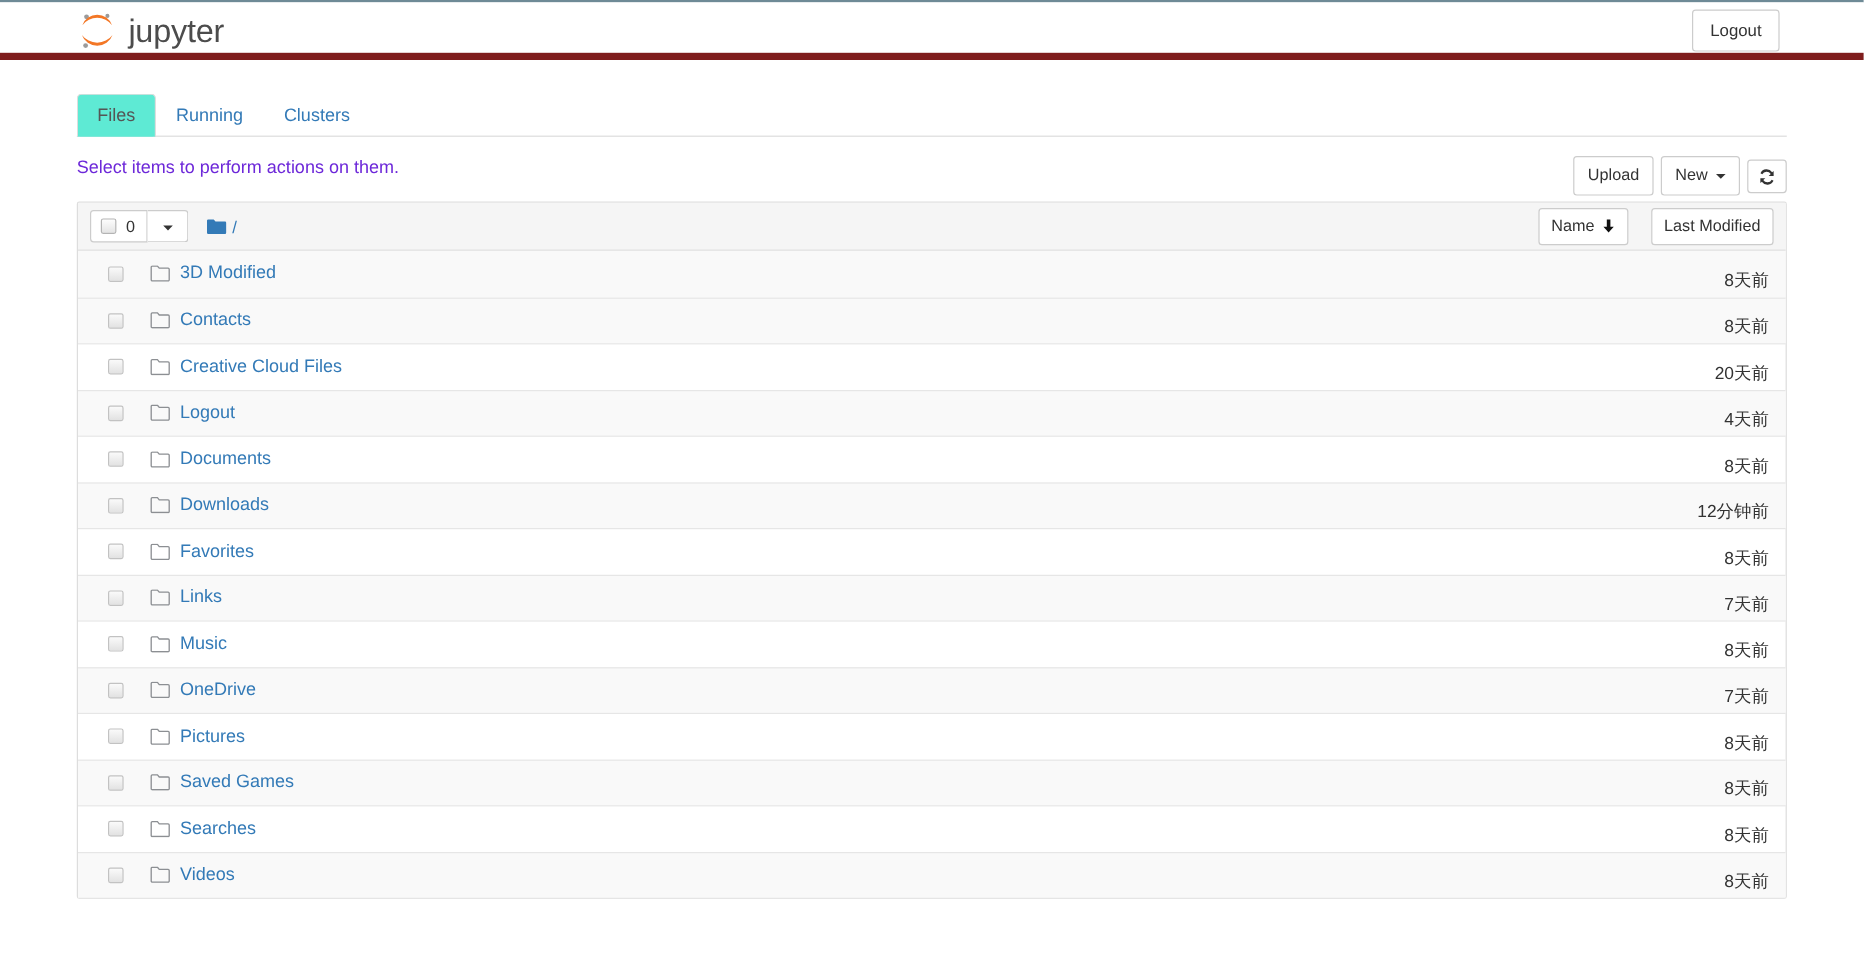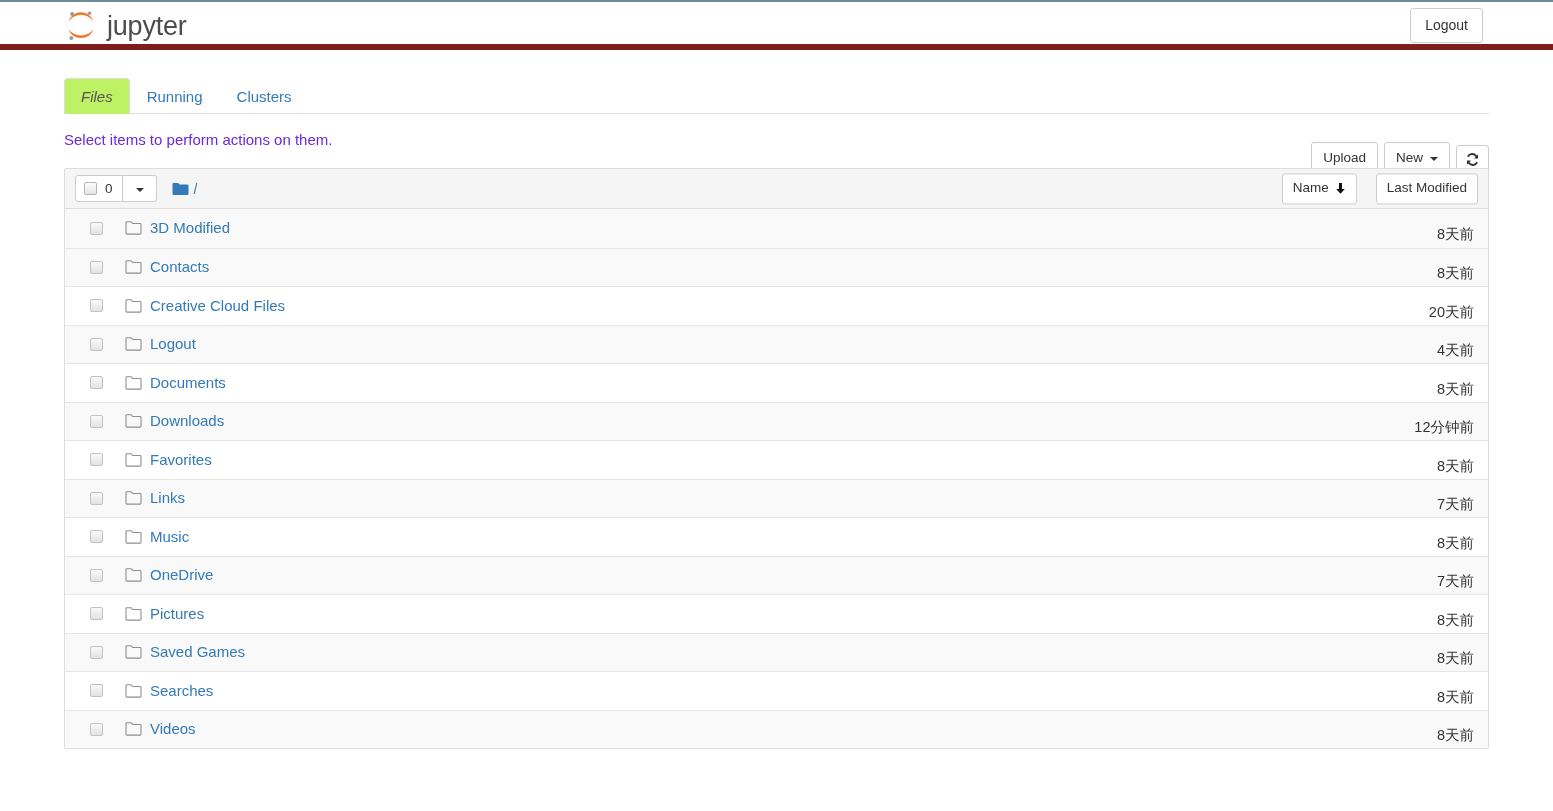--- a/index.html
+++ b/index.html
@@ -54,37 +54,36 @@
   .tab {
     padding: 9px 16px 9px 16px;
     font-size: 15px; line-height: 17px;
     color: #337ab7; cursor: pointer;
     border: 1px solid transparent; border-bottom: none;
     border-radius: 4px 4px 0 0;
     position: relative; top: 1px;
     background: transparent;
   }
   .tab.active {
-    color: #555; background: #bef264;
+    color: #555; background: #5eead4;
     border-color: #ddd #ddd #ffffff;
     cursor: default;
-    font-style: italic;
   }
 
   
   .actions-row {
     position: absolute; top: 126px; left: 64px;
     width: 1425px; height: 34px;
   }
   .select-hint {
     position: absolute; left: 0; top: 4px;
     font-size: 15px; color: #6d28d9; line-height: 20px;
   }
   .btn-group-right {
-    position: absolute; right: 0; top: 16px;
+    position: absolute; right: 0; top: 4px;
     display: flex; align-items: center; gap: 6px; padding-left: 11px;
   }
   .tb-btn {
     font-size: 13.5px; color: #333;
     background: #ffffff; border: 1px solid #ccc;
     border-radius: 3px; padding: 6px 11px 7px 11px;
     cursor: pointer; line-height: 1.35;
     display: inline-flex; align-items: center; gap: 6px;
     white-space: nowrap;
   }

